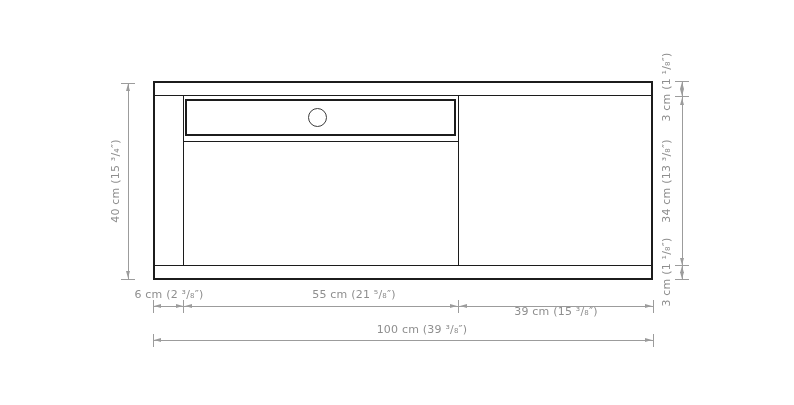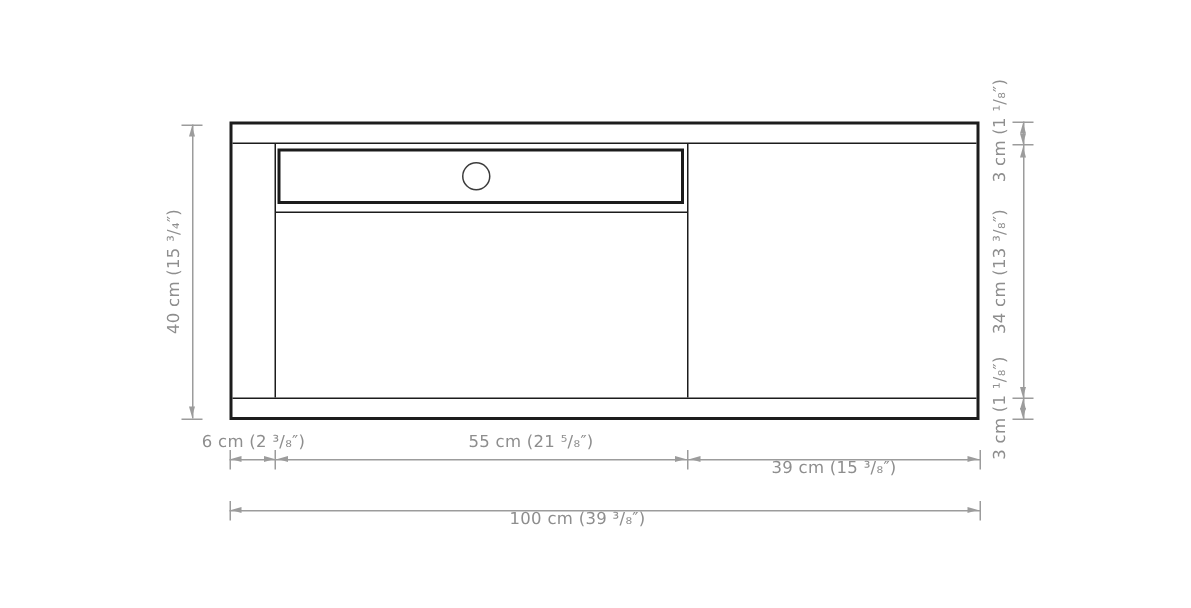--- a/index.html
+++ b/index.html
@@ -76,21 +76,21 @@
   <div class="arr r" style="left:645px;top:304px;"></div>
   <div class="dim-label" style="left:169px;top:295px;text-align:center;">6 cm (2 ³/₈″)</div>
   <div class="dim-label" style="left:334px;top:295px;margin-left:20px;">55 cm (21 ⁵/₈″)</div>
   <div class="dim-label" style="left:556px;top:312px;">39 cm (15 ³/₈″)</div>
 
   <div class="dln" style="left:153px;top:340px;width:501px;height:1px;"></div>
   <div class="dln" style="left:153px;top:334px;width:1px;height:13px;"></div>
   <div class="dln" style="left:653px;top:334px;width:1px;height:13px;"></div>
   <div class="arr l" style="left:154px;top:338px;"></div>
   <div class="arr r" style="left:645px;top:338px;"></div>
-  <div class="dim-label" style="left:385px;top:330px;margin-top:16px;">100 cm (39 ³/₈″)</div>
+  <div class="dim-label" style="left:422px;top:330px;">100 cm (39 ³/₈″)</div>
 
   <div class="dln" style="left:682px;top:81px;width:1px;height:199px;"></div>
   <div class="dln" style="left:675px;top:81px;width:14px;height:1px;"></div>
   <div class="dln" style="left:675px;top:96px;width:14px;height:1px;"></div>
   <div class="dln" style="left:675px;top:265px;width:14px;height:1px;"></div>
   <div class="dln" style="left:675px;top:279px;width:14px;height:1px;"></div>
 
   <div class="arr u" style="left:680px;top:82px;"></div>
   <div class="arr d" style="left:680px;top:89px;"></div>
 

